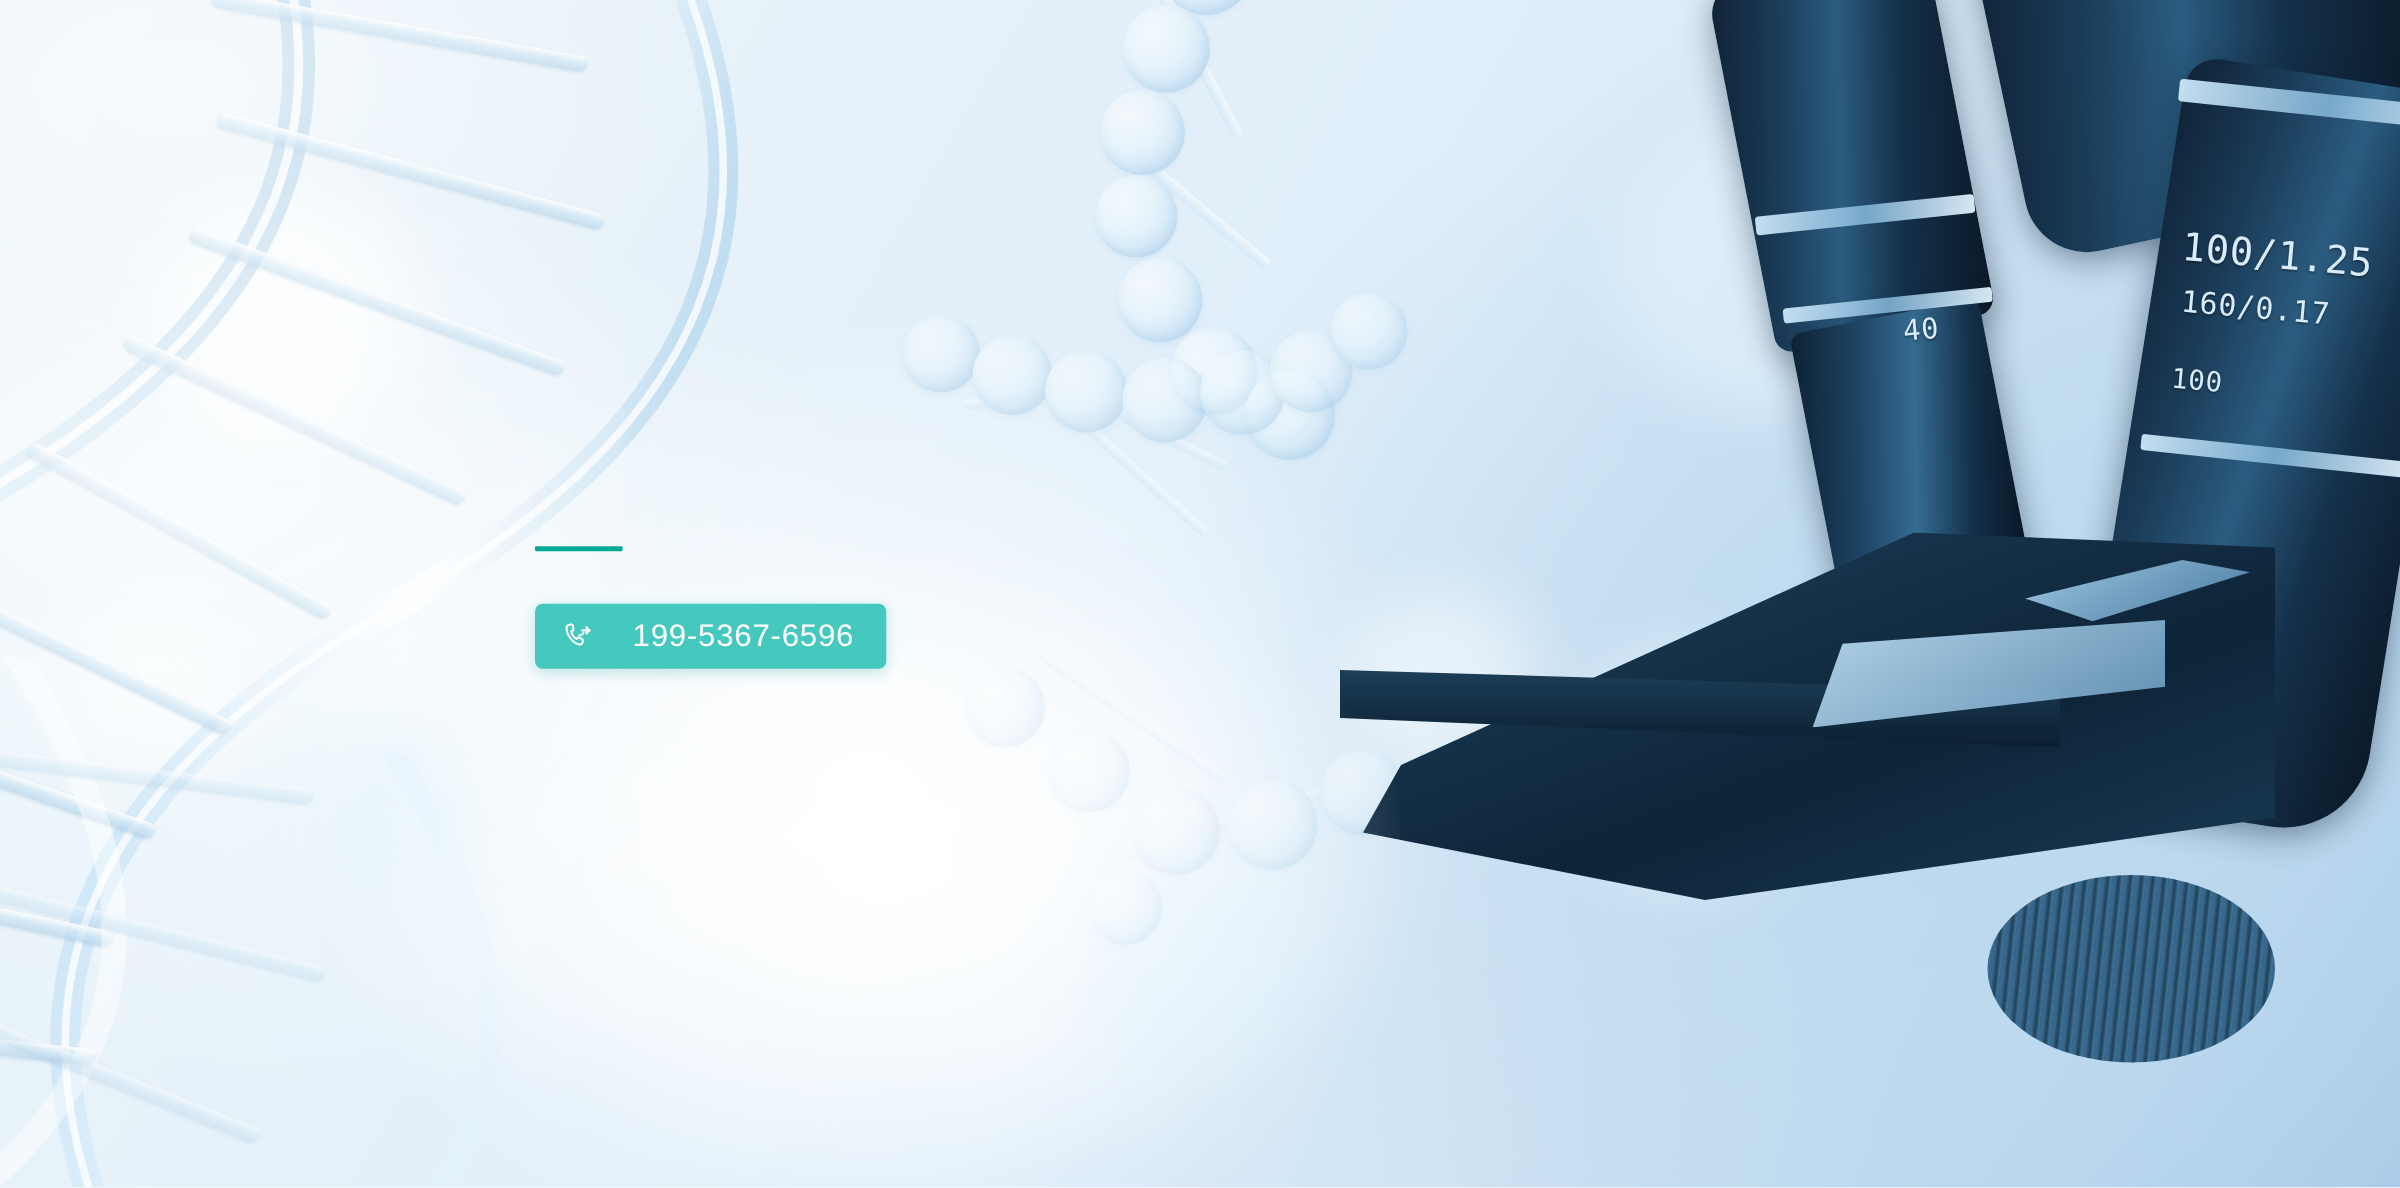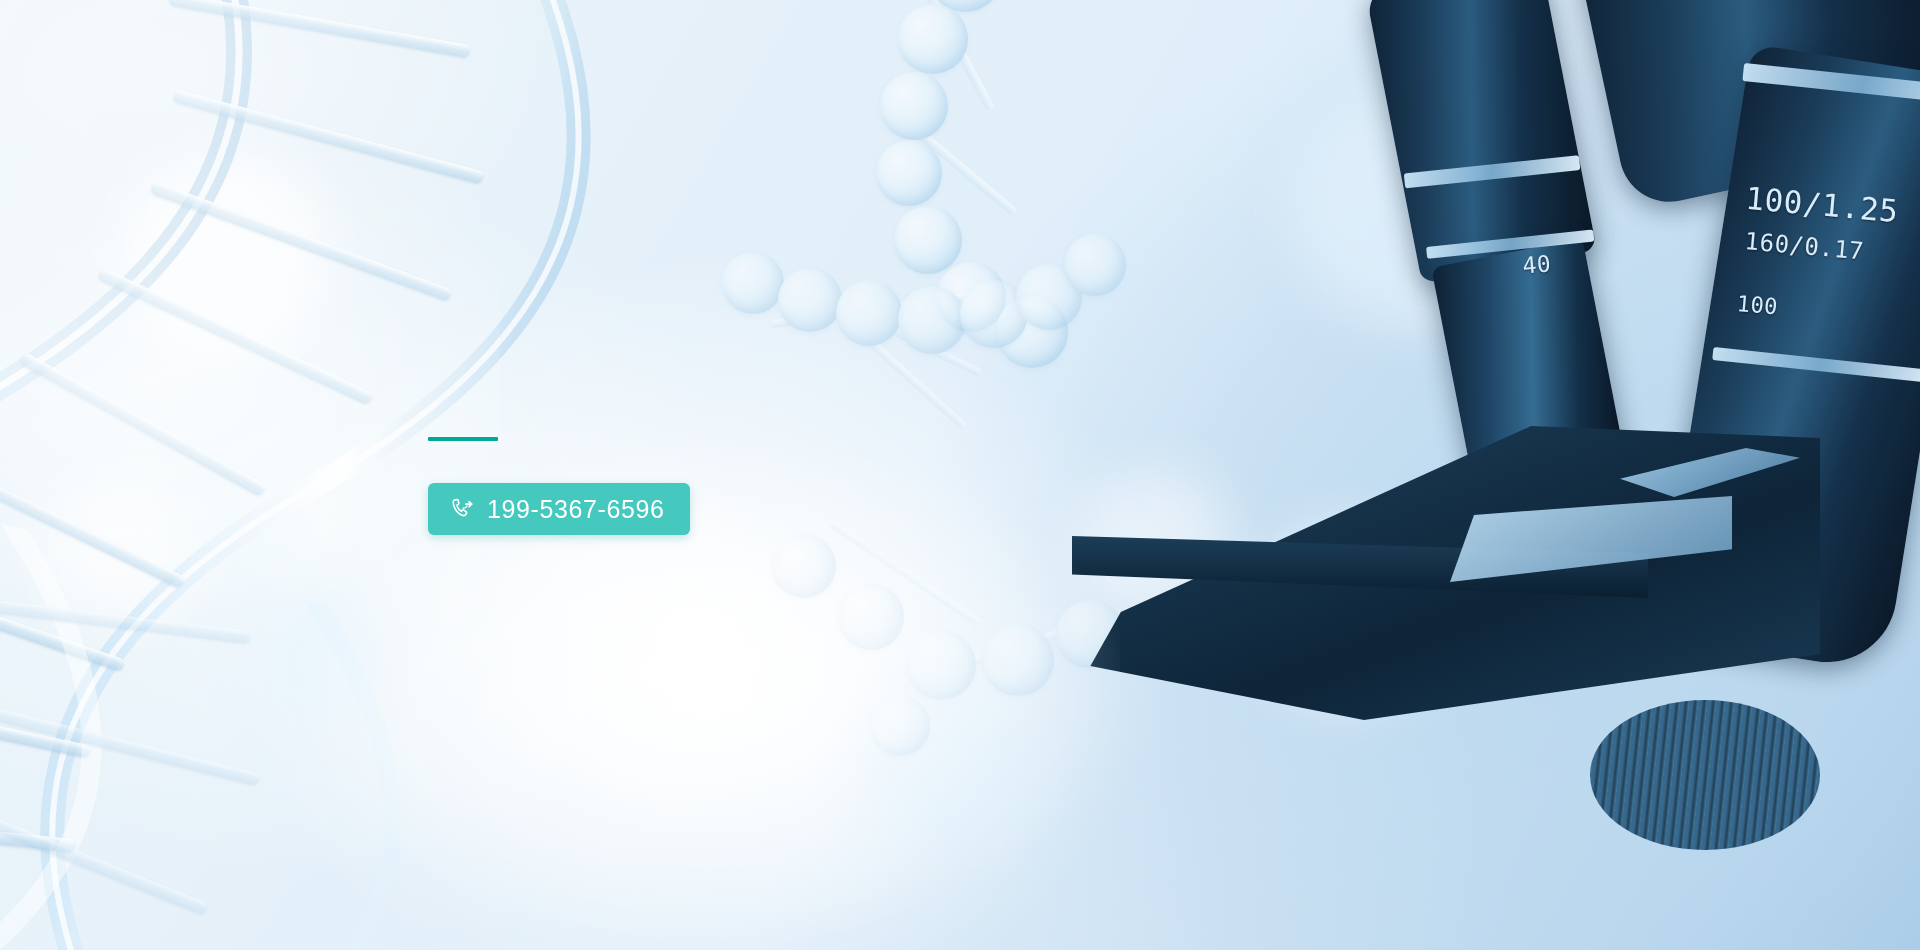--- a/index.html
+++ b/index.html
@@ -110,21 +110,21 @@
   .divider{
     width:70px; height:4px; background:#00a896;
     margin-top:45px; border-radius:1px;
   }
   .desc{ margin-top:50px; }
   .desc-line{
     font-size:18px; color:#555c61; line-height:42px; letter-spacing:.4px;
     white-space:nowrap;
   }
   .cta{
-    display:inline-flex; align-items:center; gap:11px;
+    display:inline-flex; align-items:center; gap:30px;
     margin-top:42px; padding:13px 26px 13px 22px;
     background:#45c8bd; border-radius:6px; border:none;
     cursor:pointer; box-shadow:0 3px 10px rgba(50,170,165,.28);
   }
   .cta-icon{ width:26px; height:26px; display:block; flex:none; }
   .cta-text{
     color:#ffffff; font-size:25px; letter-spacing:.6px; line-height:1;
     font-family:"Liberation Sans","DejaVu Sans",sans-serif;
   }
 </style>

